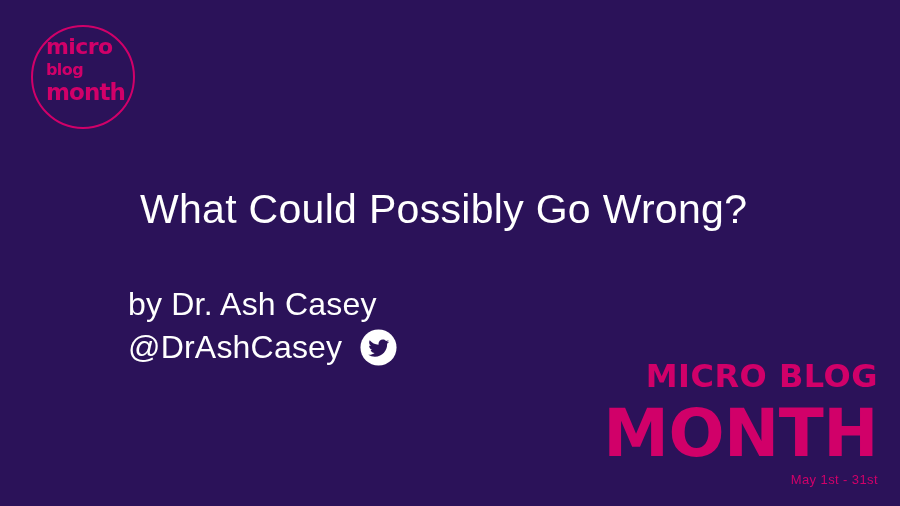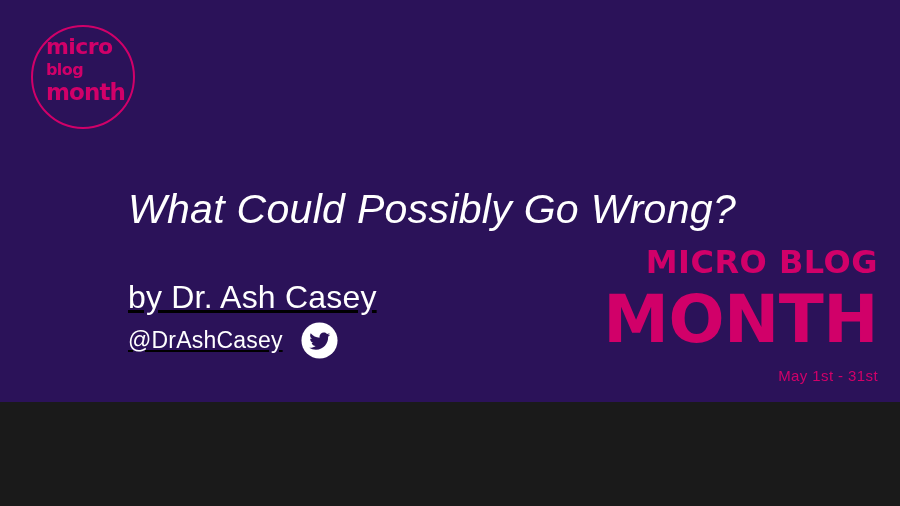--- a/index.html
+++ b/index.html
@@ -4,21 +4,21 @@
 <title>Micro Blog Month Title Slide</title>
 <style>
   html, body {
     margin: 0;
     padding: 0;
     background: #1a1a1a;
   }
   #slide {
     position: relative;
     width: 900px;
-    height: 402px;
+    height: 506px;
     overflow: hidden;
     background: #2b1259;
     font-family: "Liberation Sans", sans-serif;
     -webkit-font-smoothing: antialiased;
   }
 
   
   #logo-badge {
     position: absolute;
     left: 31px;
@@ -48,58 +48,56 @@
     white-space: nowrap;
   }
   #logo-wordmark span { display: block; }
   .logo-line-micro { font-size: 22px; }
   .logo-line-blog  { font-size: 16px; }
   .logo-line-month { font-size: 23px; letter-spacing: -0.9px; }
 
   
   #slide-title {
     position: absolute;
-    left: 128px;
+    left: 140px;
     top: 186px;
     color: #ffffff;
     font-family: "Liberation Sans", sans-serif;
-    font-style: italic;
     font-weight: 300;
     font-size: 41px;
     letter-spacing: 0.3px;
     white-space: nowrap;
   }
 
   
   #byline-block {
     position: absolute;
     left: 128px;
-    top: 278px;
-    text-decoration: underline;
+    top: 285px;
   }
   #author-name {
     color: #ffffff;
     font-family: "Liberation Sans", sans-serif;
     font-weight: 300;
     font-size: 32px;
     letter-spacing: 0.2px;
     line-height: 38px;
     white-space: nowrap;
   }
   #handle-row {
     display: flex;
     align-items: center;
     gap: 18px;
     margin-top: 5px;
   }
   #author-handle {
     color: #ffffff;
     font-family: "Liberation Sans", sans-serif;
     font-weight: 300;
-    font-size: 23px;
+    font-size: 32px;
     letter-spacing: 0.2px;
     line-height: 38px;
     white-space: nowrap;
   }
   #twitter-icon {
     display: block;
     width: 37px;
     height: 37px;
     flex: 0 0 37px;
   }
@@ -125,24 +123,24 @@
     font-weight: bold;
     font-size: 66px;
     line-height: 62px;
     letter-spacing: -0.5px;
     margin-top: 7px;
     white-space: nowrap;
   }
   #brand-dates {
     font-family: "Liberation Sans", sans-serif;
     font-weight: normal;
-    font-size: 15px;
+    font-size: 13px;
     line-height: 17px;
     letter-spacing: 0.4px;
-    margin-top: 16px;
+    margin-top: 6px;
     color: #d10069;
     white-space: nowrap;
   }
 </style>
 </head>
 <body>
 
 <div id="slide">
 
   <div id="logo-badge">

